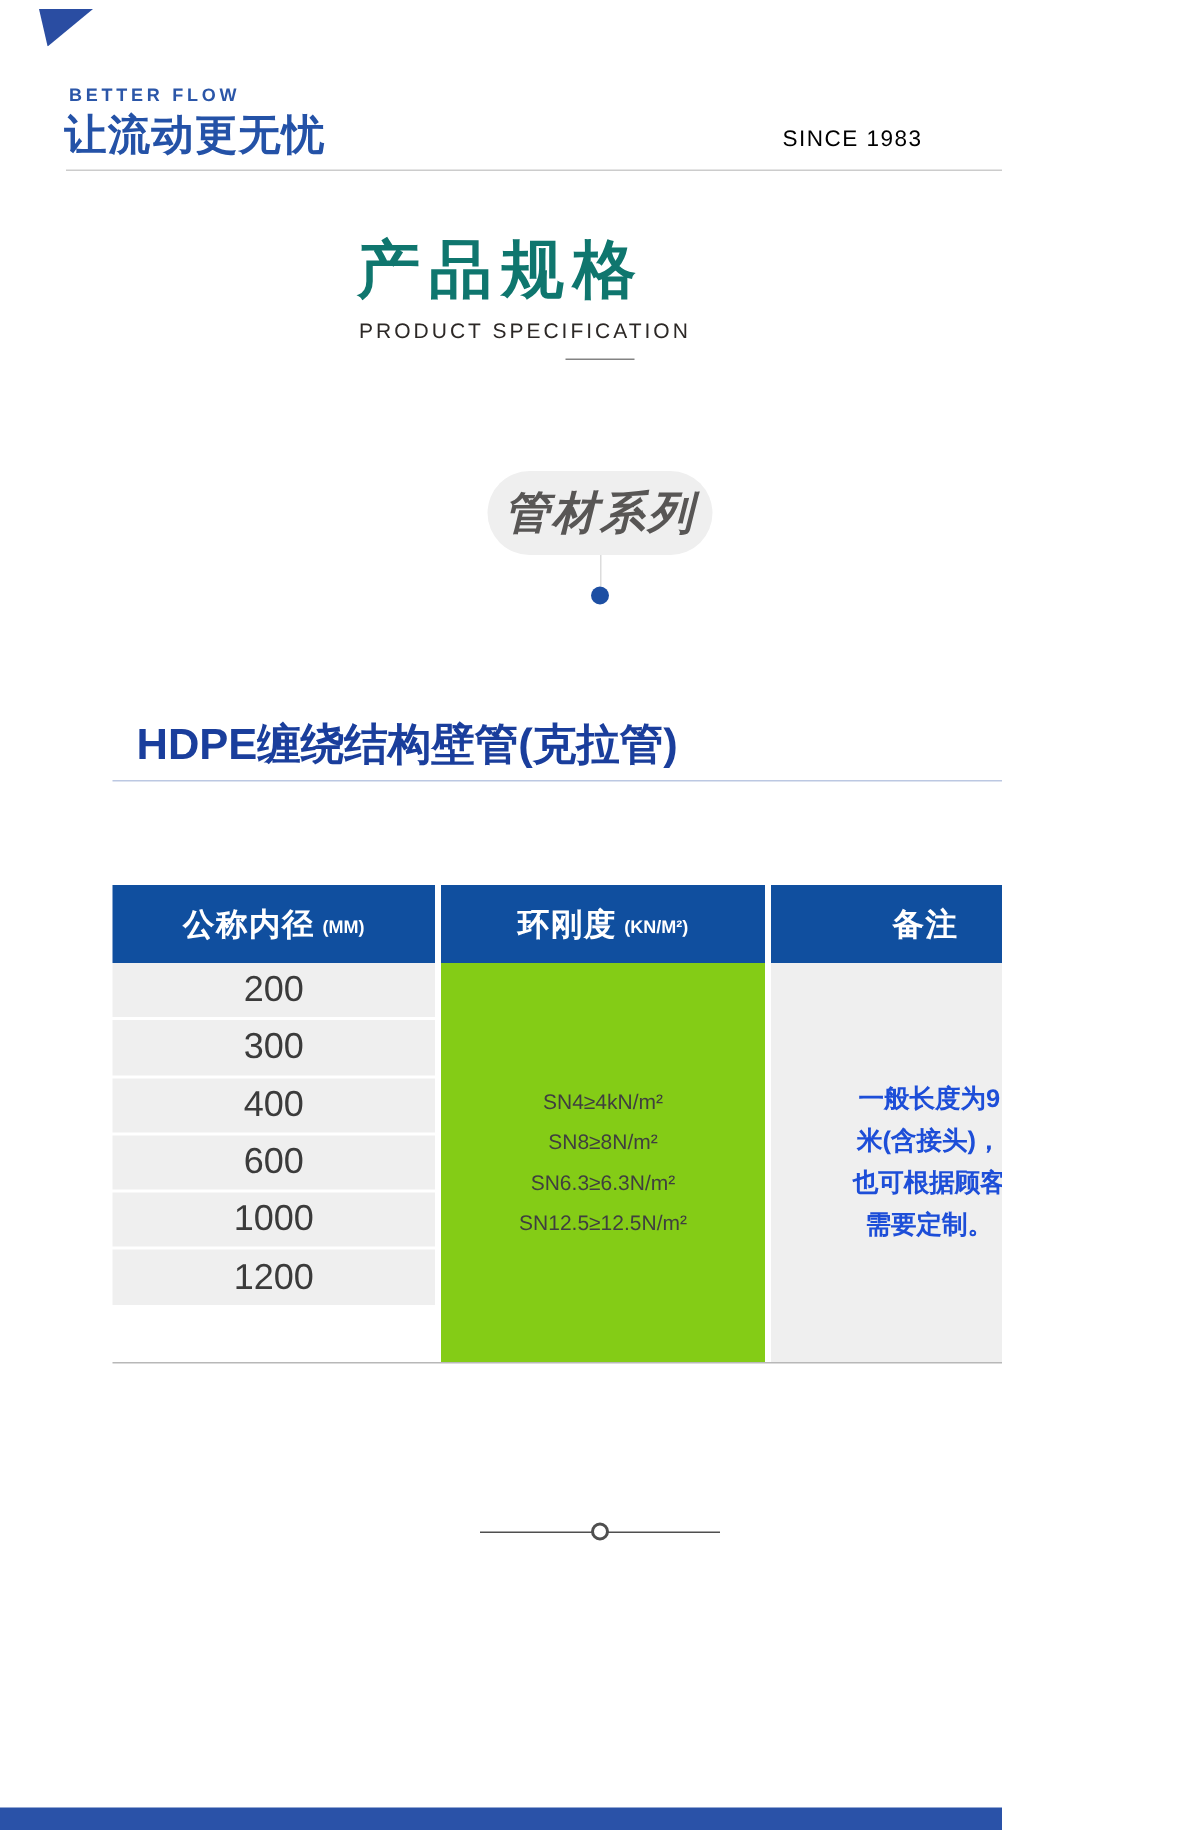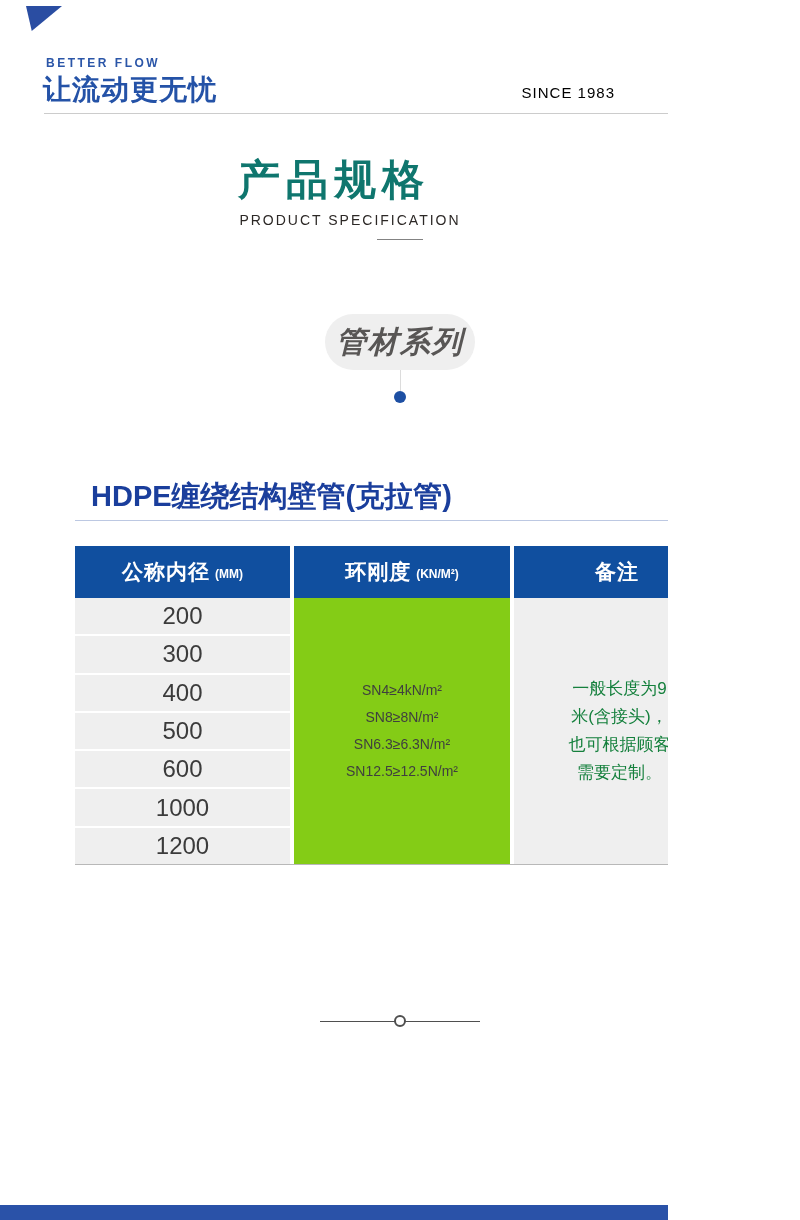--- a/index.html
+++ b/index.html
@@ -134,20 +134,21 @@
   
   .spec-table {
     position: absolute;
     left: 75px; top: 546px;
     width: 650px;
   }
   .spec-head {
     display: grid;
     grid-template-columns: 215px 216px 211px;
     column-gap: 4px;
+    margin-top: 44px;
   }
   .spec-head .head-cell {
     height: 52px;
     background: #104f9f;
     color: #ffffff;
     display: flex;
     align-items: center;
     justify-content: center;
     font-weight: 700;
   }
@@ -185,22 +186,23 @@
     text-align: center;
   }
   .remark-col {
     background: #efefef;
     display: flex;
     flex-direction: column;
     align-items: center;
     justify-content: center;
     font-size: 17px;
     line-height: 28px;
-    color: #15803d;
+    color: #1d4ed8;
     text-align: center;
+    font-weight: bold;
   }
 
   
   .end-ornament {
     position: absolute;
     left: 320px; top: 1015px;
     width: 160px; height: 12px;
   }
   .end-ornament .orn-line {
     position: absolute;
@@ -262,21 +264,20 @@
         <span class="h-label">备注</span>
         <span class="h-unit"></span>
       </div>
     </div>
 
     <div class="spec-body">
       <div class="dia-col">
         <div class="dia-cell">200</div>
         <div class="dia-cell">300</div>
         <div class="dia-cell">400</div>
-        <div class="dia-cell">500</div>
         <div class="dia-cell">600</div>
         <div class="dia-cell">1000</div>
         <div class="dia-cell">1200</div>
       </div>
 
       <div class="stiff-col">
         <div>SN4≥4kN/m²</div>
         <div>SN8≥8N/m²</div>
         <div>SN6.3≥6.3N/m²</div>
         <div>SN12.5≥12.5N/m²</div>

